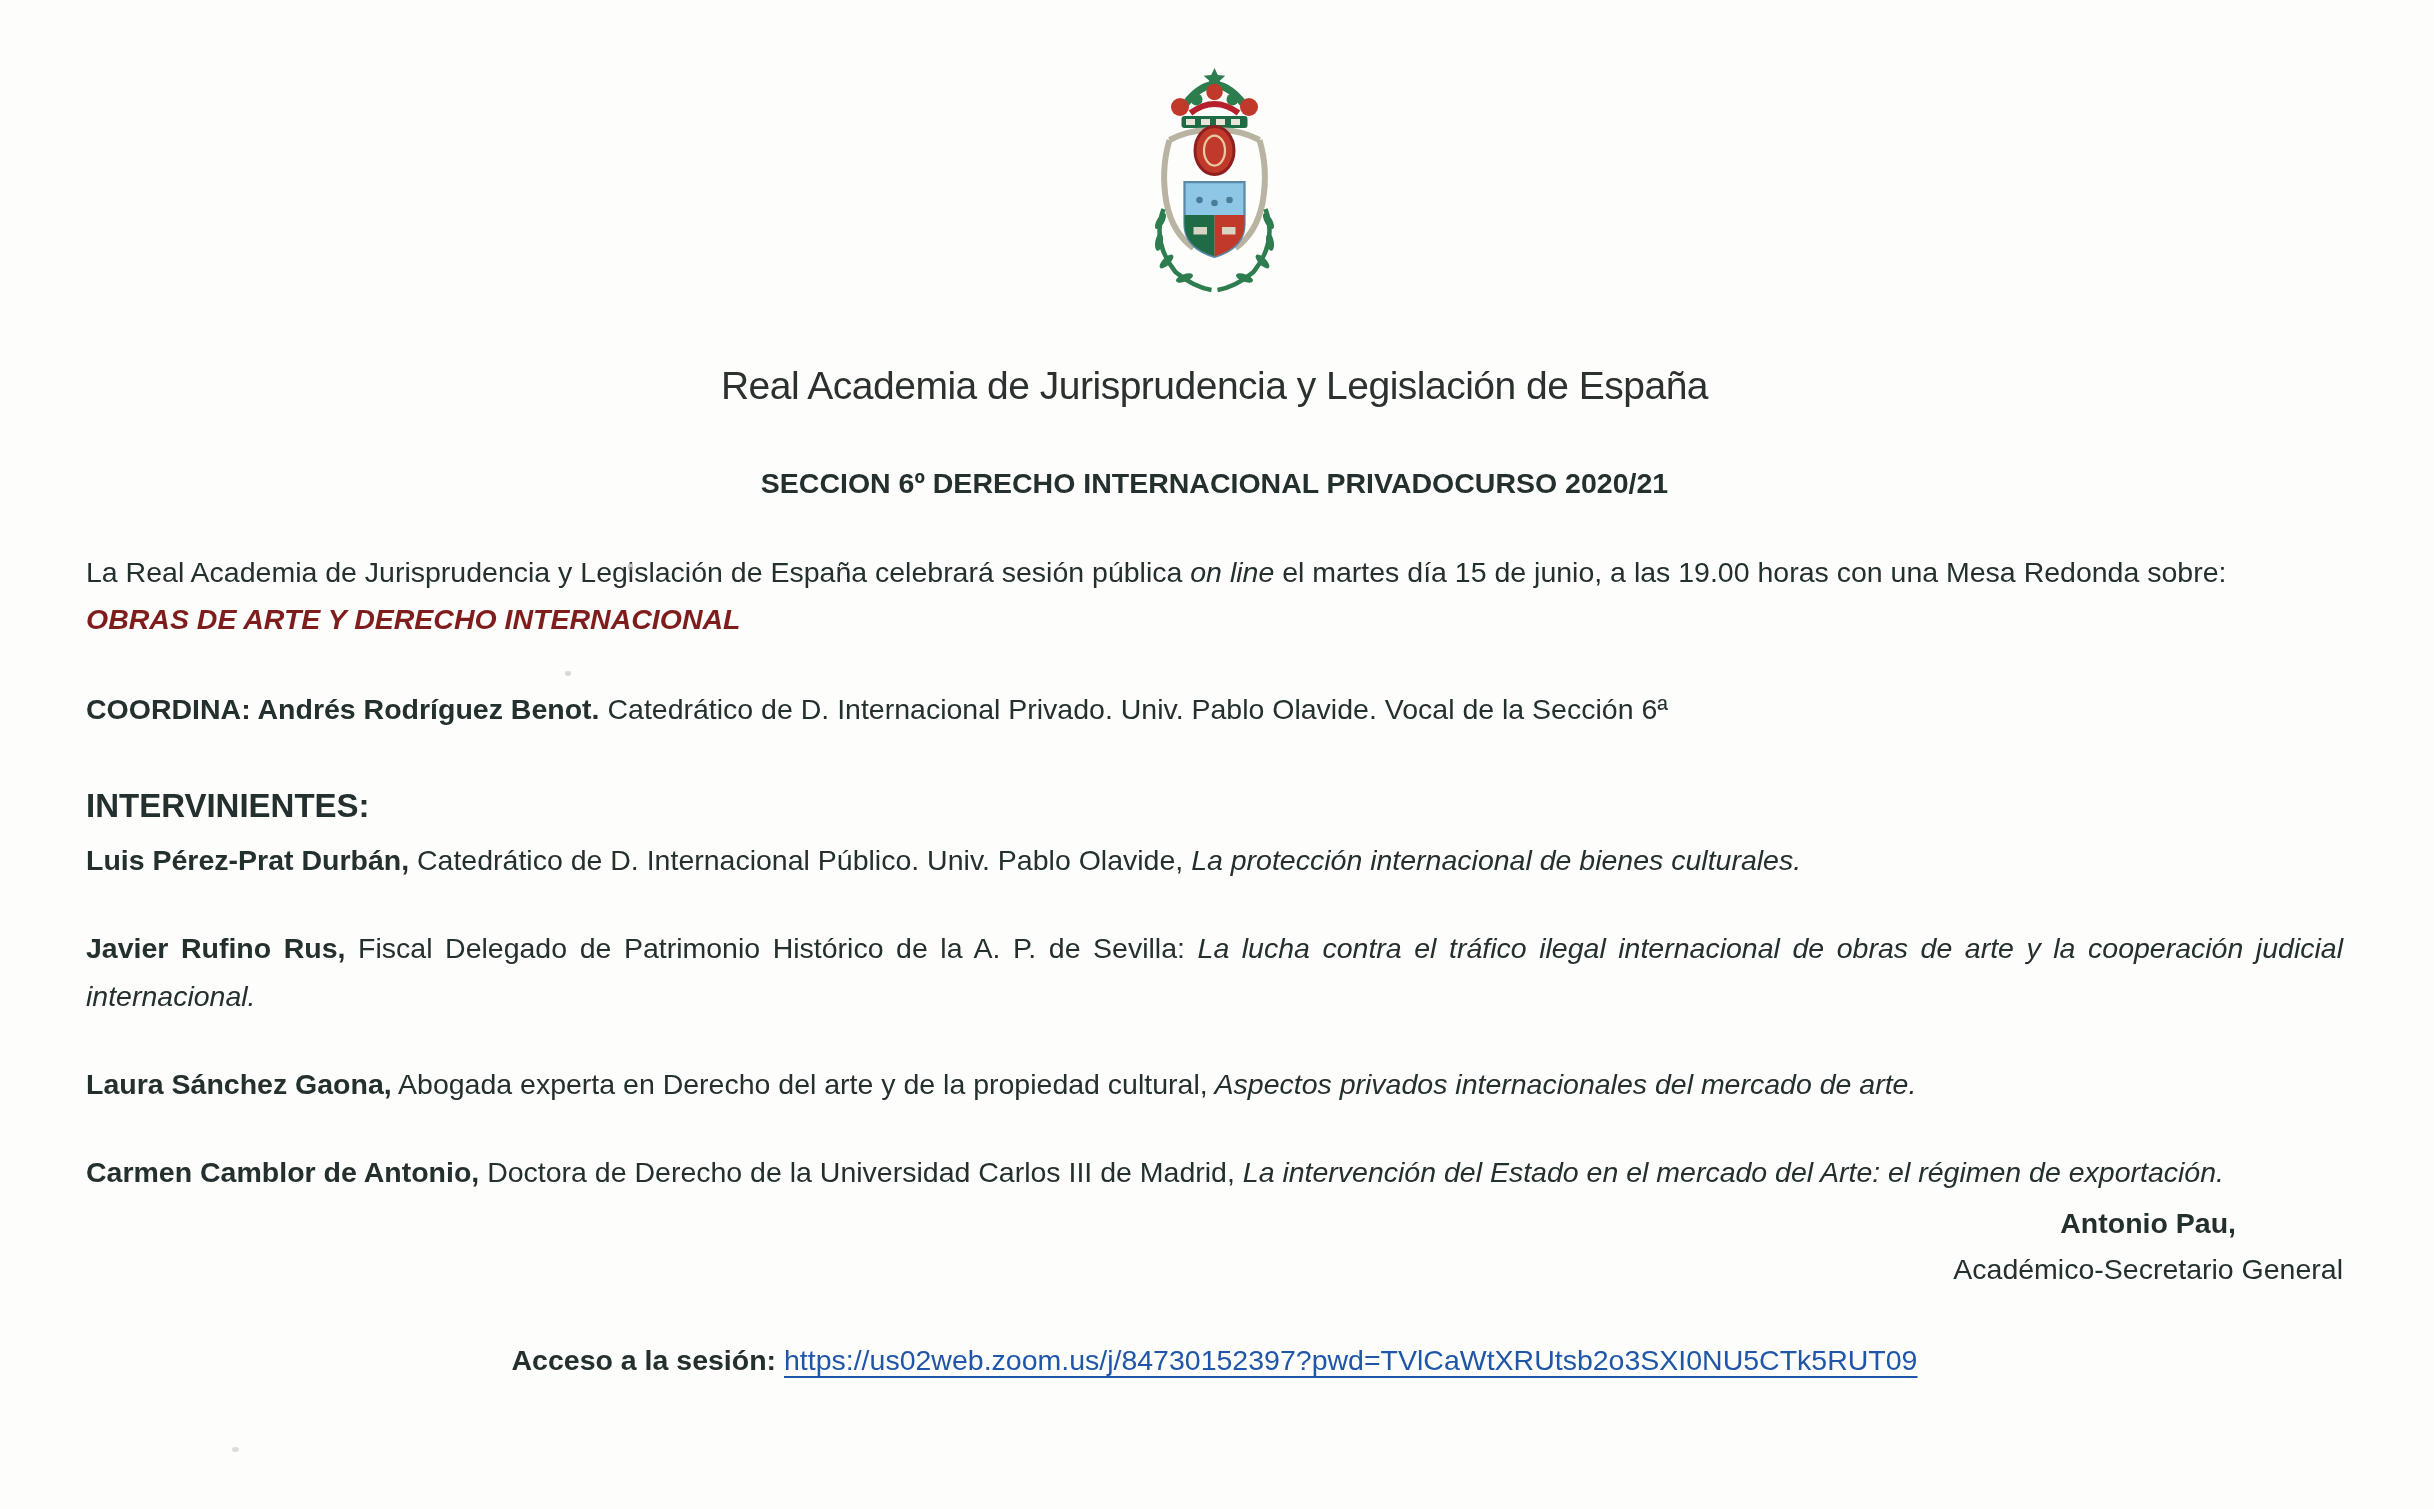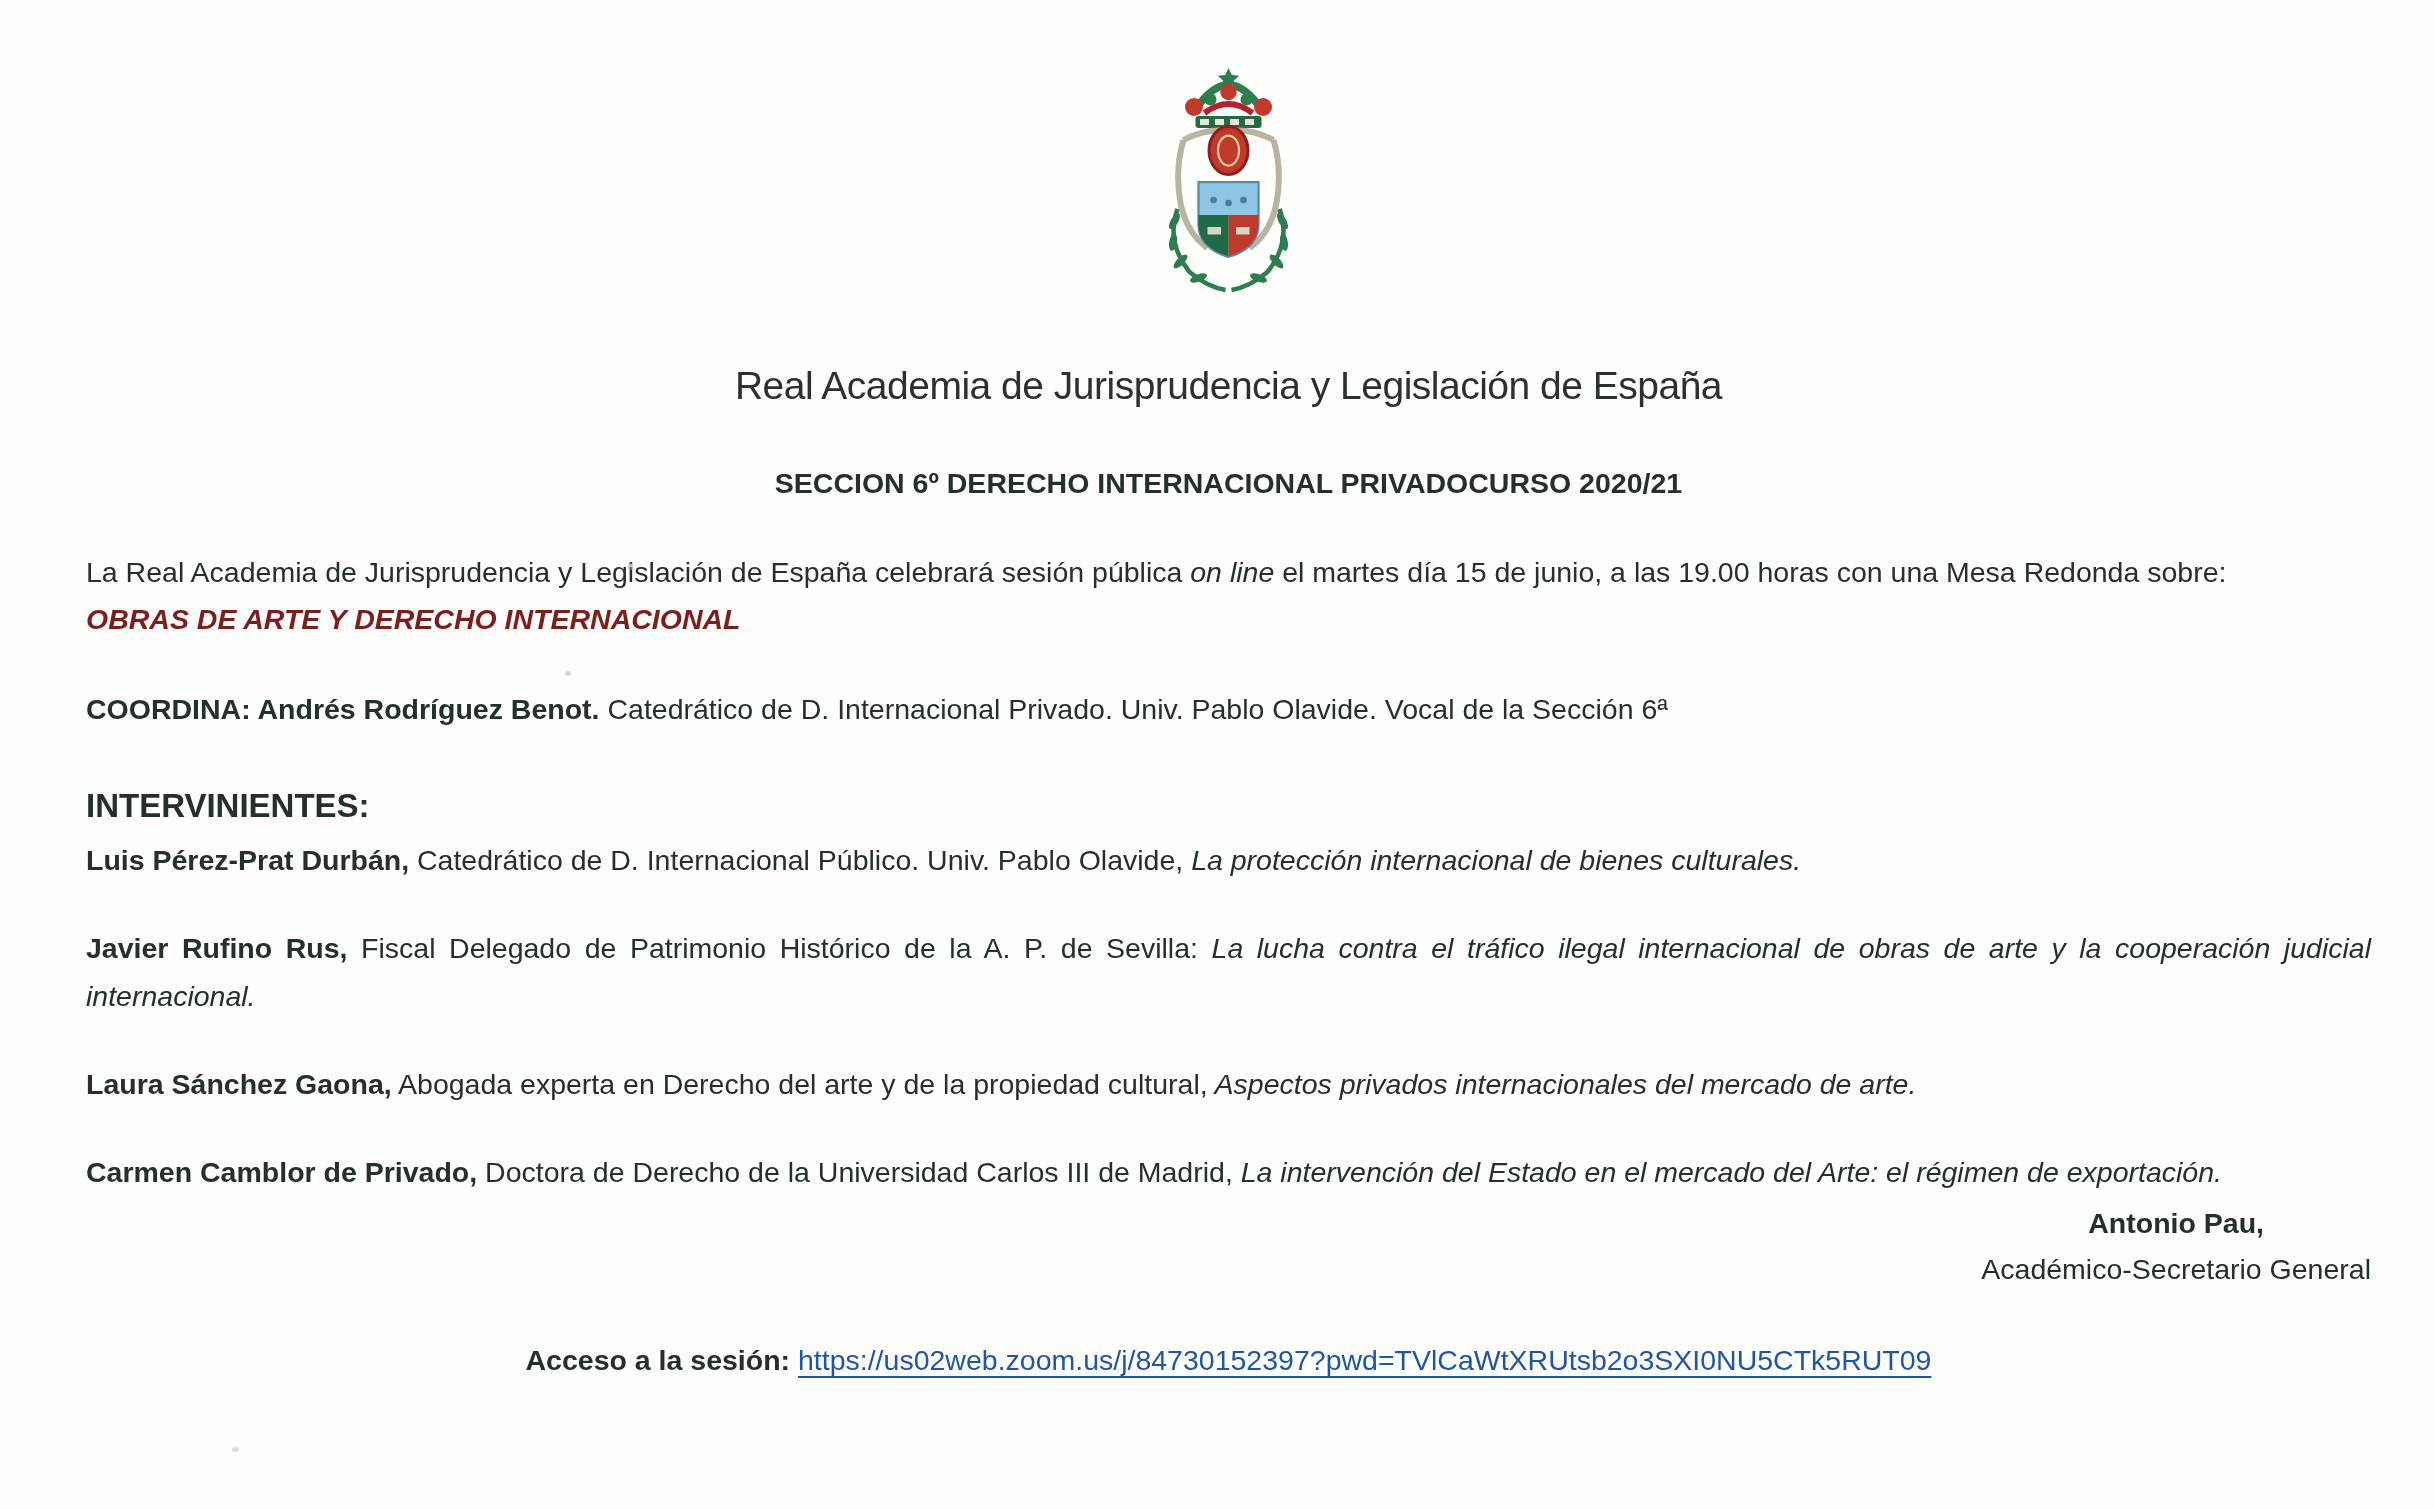--- a/index.html
+++ b/index.html
@@ -5,21 +5,21 @@
   html,body{margin:0;padding:0;}
   body{
     width:2435px;height:1509px;
     background:#fdfdfb;
     font-family:"Liberation Sans", sans-serif;
     color:#24302e;
     position:relative;
     overflow:hidden;
   }
   .page{
-    padding:55px 64px 0 86px;
+    padding:55px 92px 0 86px;
     position:relative;
   }
   
   .crest-wrap{
     display:flex;justify-content:center;
     margin-top:9.5px;
   }
   .crest-wrap svg{width:181px;height:240px;}
   
   .doc-title{
@@ -155,21 +155,21 @@
   <div class="para coordina"><b>COORDINA: Andrés Rodríguez Benot.</b><span> Catedrático de D. Internacional Privado. Univ. Pablo Olavide. Vocal de la Sección 6ª</span></div>
 
   <div class="interv-heading">INTERVINIENTES:</div>
 
   <div class="para speaker first single"><b>Luis Pérez-Prat Durbán,</b><span> Catedrático de D. Internacional Público. Univ. Pablo Olavide,</span><span class="it"> La protección internacional de bienes culturales.</span></div>
 
   <div class="para speaker"><b>Javier Rufino Rus,</b><span> Fiscal Delegado de Patrimonio Histórico de la A. P. de Sevilla: </span><span class="it"> La lucha contra el tráfico ilegal internacional de obras de arte y la cooperación judicial internacional.</span></div>
 
   <div class="para speaker single"><b>Laura Sánchez Gaona,</b><span> Abogada experta en Derecho del arte y de la propiedad cultural,</span><span class="it"> Aspectos privados internacionales del mercado de arte.</span></div>
 
-  <div class="para speaker"><b>Carmen Camblor de Privado,</b><span> Doctora de Derecho de la Universidad Carlos III de Madrid,</span><span class="it"> La intervención del Estado en el mercado del Arte: el régimen de exportación.</span></div>
+  <div class="para speaker"><b>Carmen Camblor de Antonio,</b><span> Doctora de Derecho de la Universidad Carlos III de Madrid,</span><span class="it"> La intervención del Estado en el mercado del Arte: el régimen de exportación.</span></div>
 
   <div class="signature">
     <div class="sig-name">Antonio Pau,</div>
     <div>Académico-Secretario General</div>
   </div>
 
   <div class="access"><span class="label">Acceso a la sesión: </span><a href="#">https://us02web.zoom.us/j/84730152397?pwd=TVlCaWtXRUtsb2o3SXI0NU5CTk5RUT09</a></div>
 
 </div>
 

